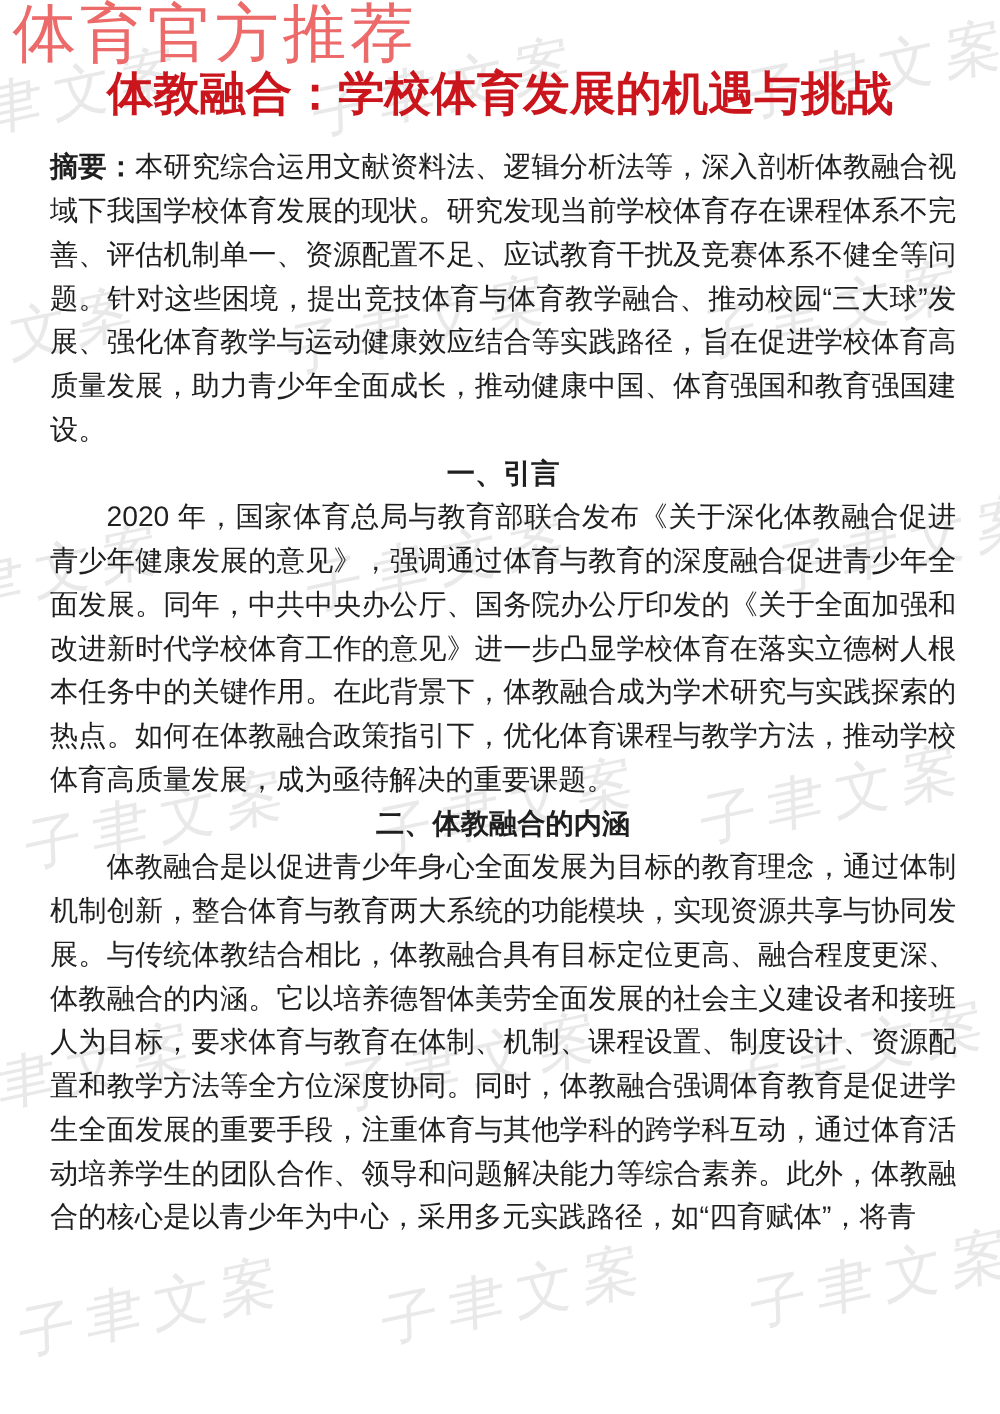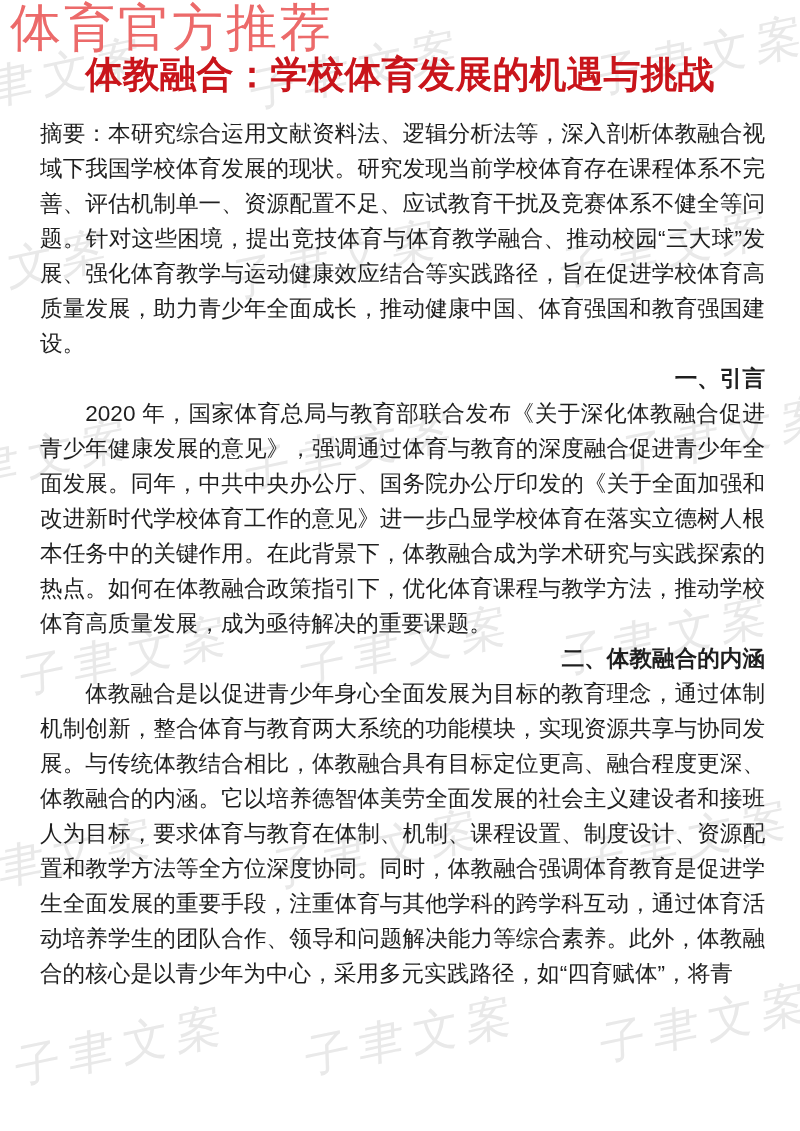--- a/index.html
+++ b/index.html
@@ -66,22 +66,22 @@
     line-height: 35px;
     color: var(--body, #1f1f1f);
     text-align: justify;
   }
   .body-text p, .body-text h2 {
     margin: 0;
     padding: 0;
     font-size: inherit;
     line-height: inherit;
   }
-  .body-text h2 { font-weight: 700; text-align: right; }
-  .label { font-weight: 400; }
+  .body-text h2 { font-weight: 700; text-align: center; }
+  .label { font-weight: 700; }
   .indent { text-indent: 2em; }
 </style>
 </head>
 <body>
 
 <div class="page">
 
   <div class="watermark-layer">
       <span style="left: -65px; top: 70px;">子聿文案</span>
       <span style="left: 250px; top: 62px;">子聿文案</span>

